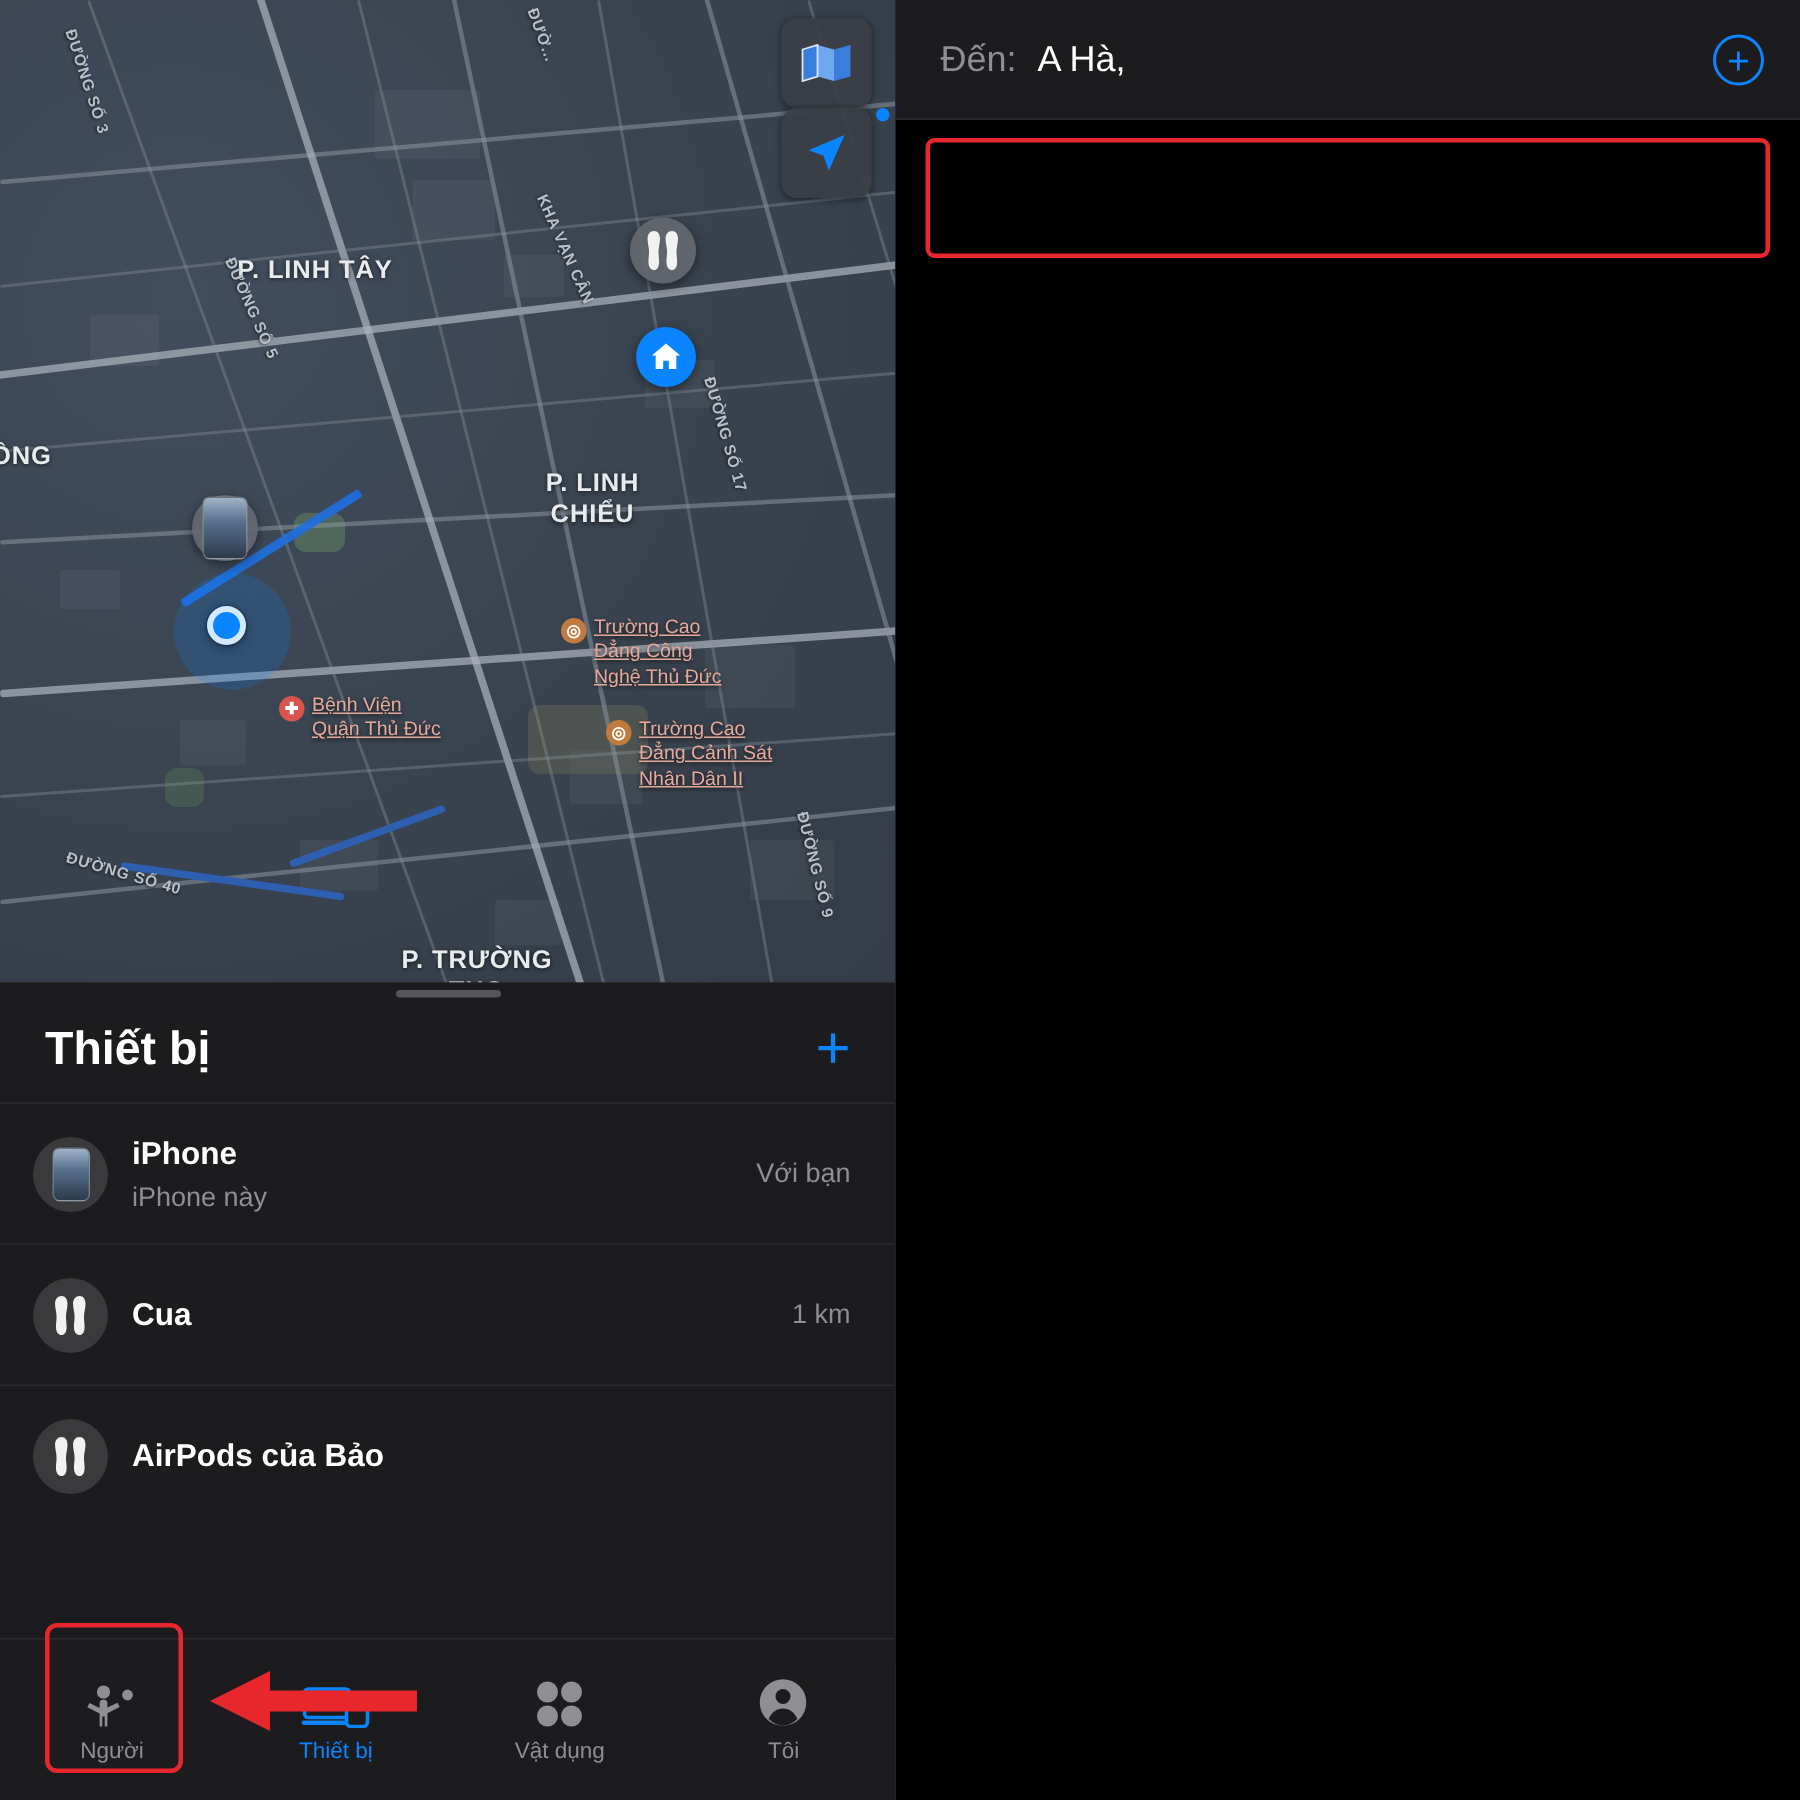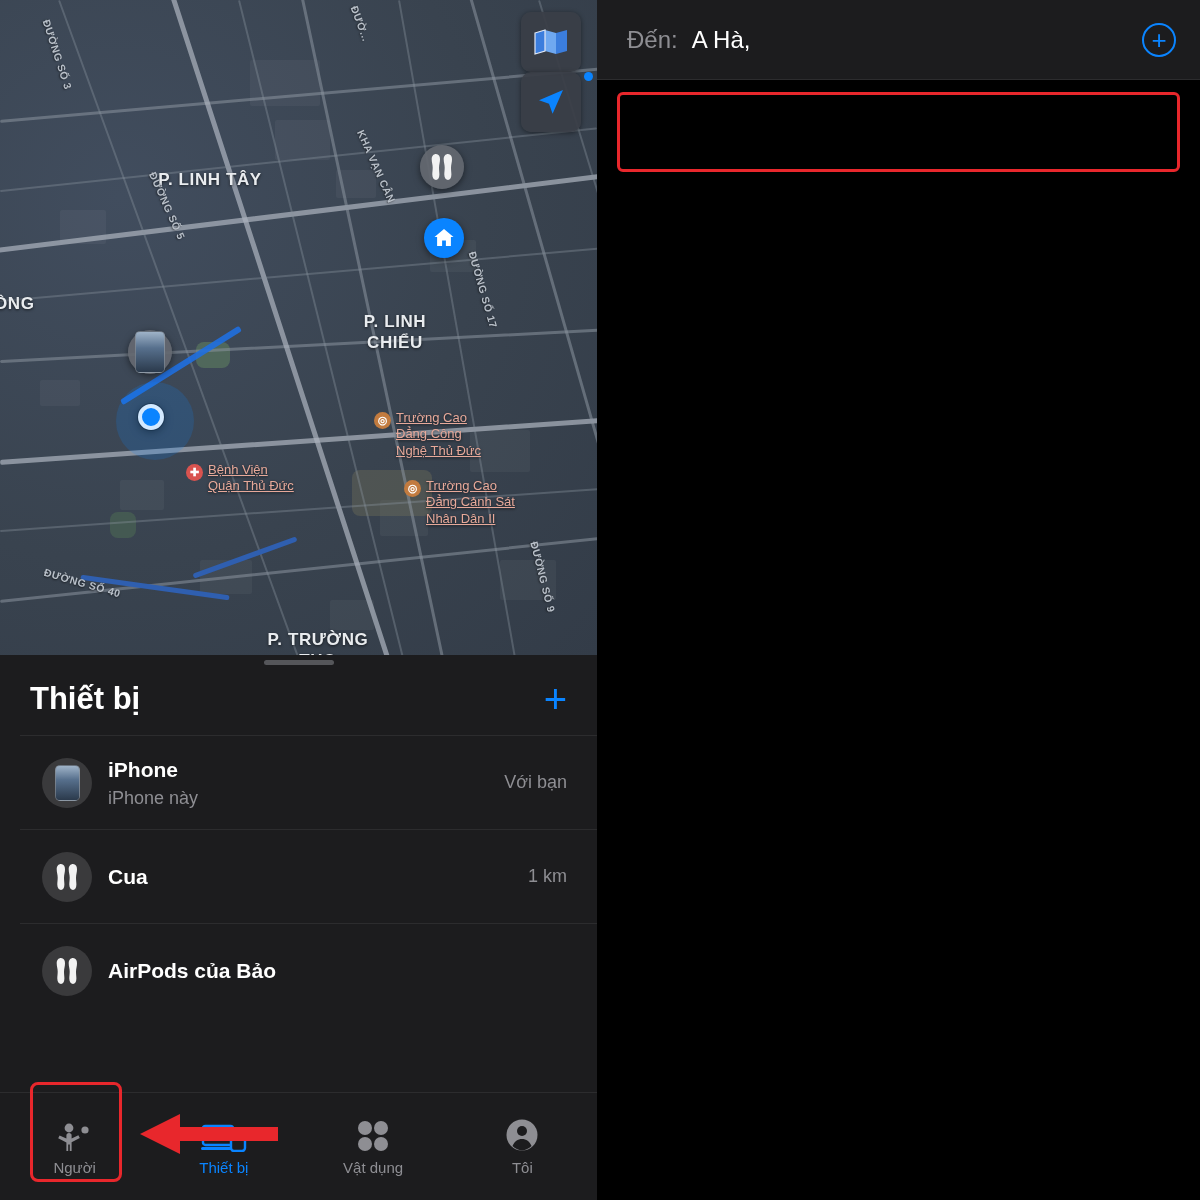--- a/index.html
+++ b/index.html
@@ -103,21 +103,21 @@
     position: absolute; left: 50%; transform: translateX(-50%); top: 5px;
     width: 70px; height: 5px; border-radius: 3px; background: #55565a;
   }
   .sheet-header {
     display: flex; align-items: center; justify-content: space-between;
     padding: 24px 30px 10px 30px;
   }
   .sheet-title { color: #fff; font-size: 31px; font-weight: 700; }
   .plus-btn { color: #0a84ff; font-size: 40px; font-weight: 300; line-height: 1; }
 
-  .dev-list { margin-top: 6px; margin-left: 20px; }
+  .dev-list { margin-top: 6px; }
   .dev-row {
     display: flex; align-items: center; gap: 16px;
     padding: 16px 30px 16px 22px;
     border-top: 1px solid #2c2c2e;
     min-height: 94px;
   }
   .dev-icon {
     width: 50px; height: 50px; border-radius: 50%; background: #3a3a3c;
     display: flex; align-items: center; justify-content: center; flex: none;
   }

